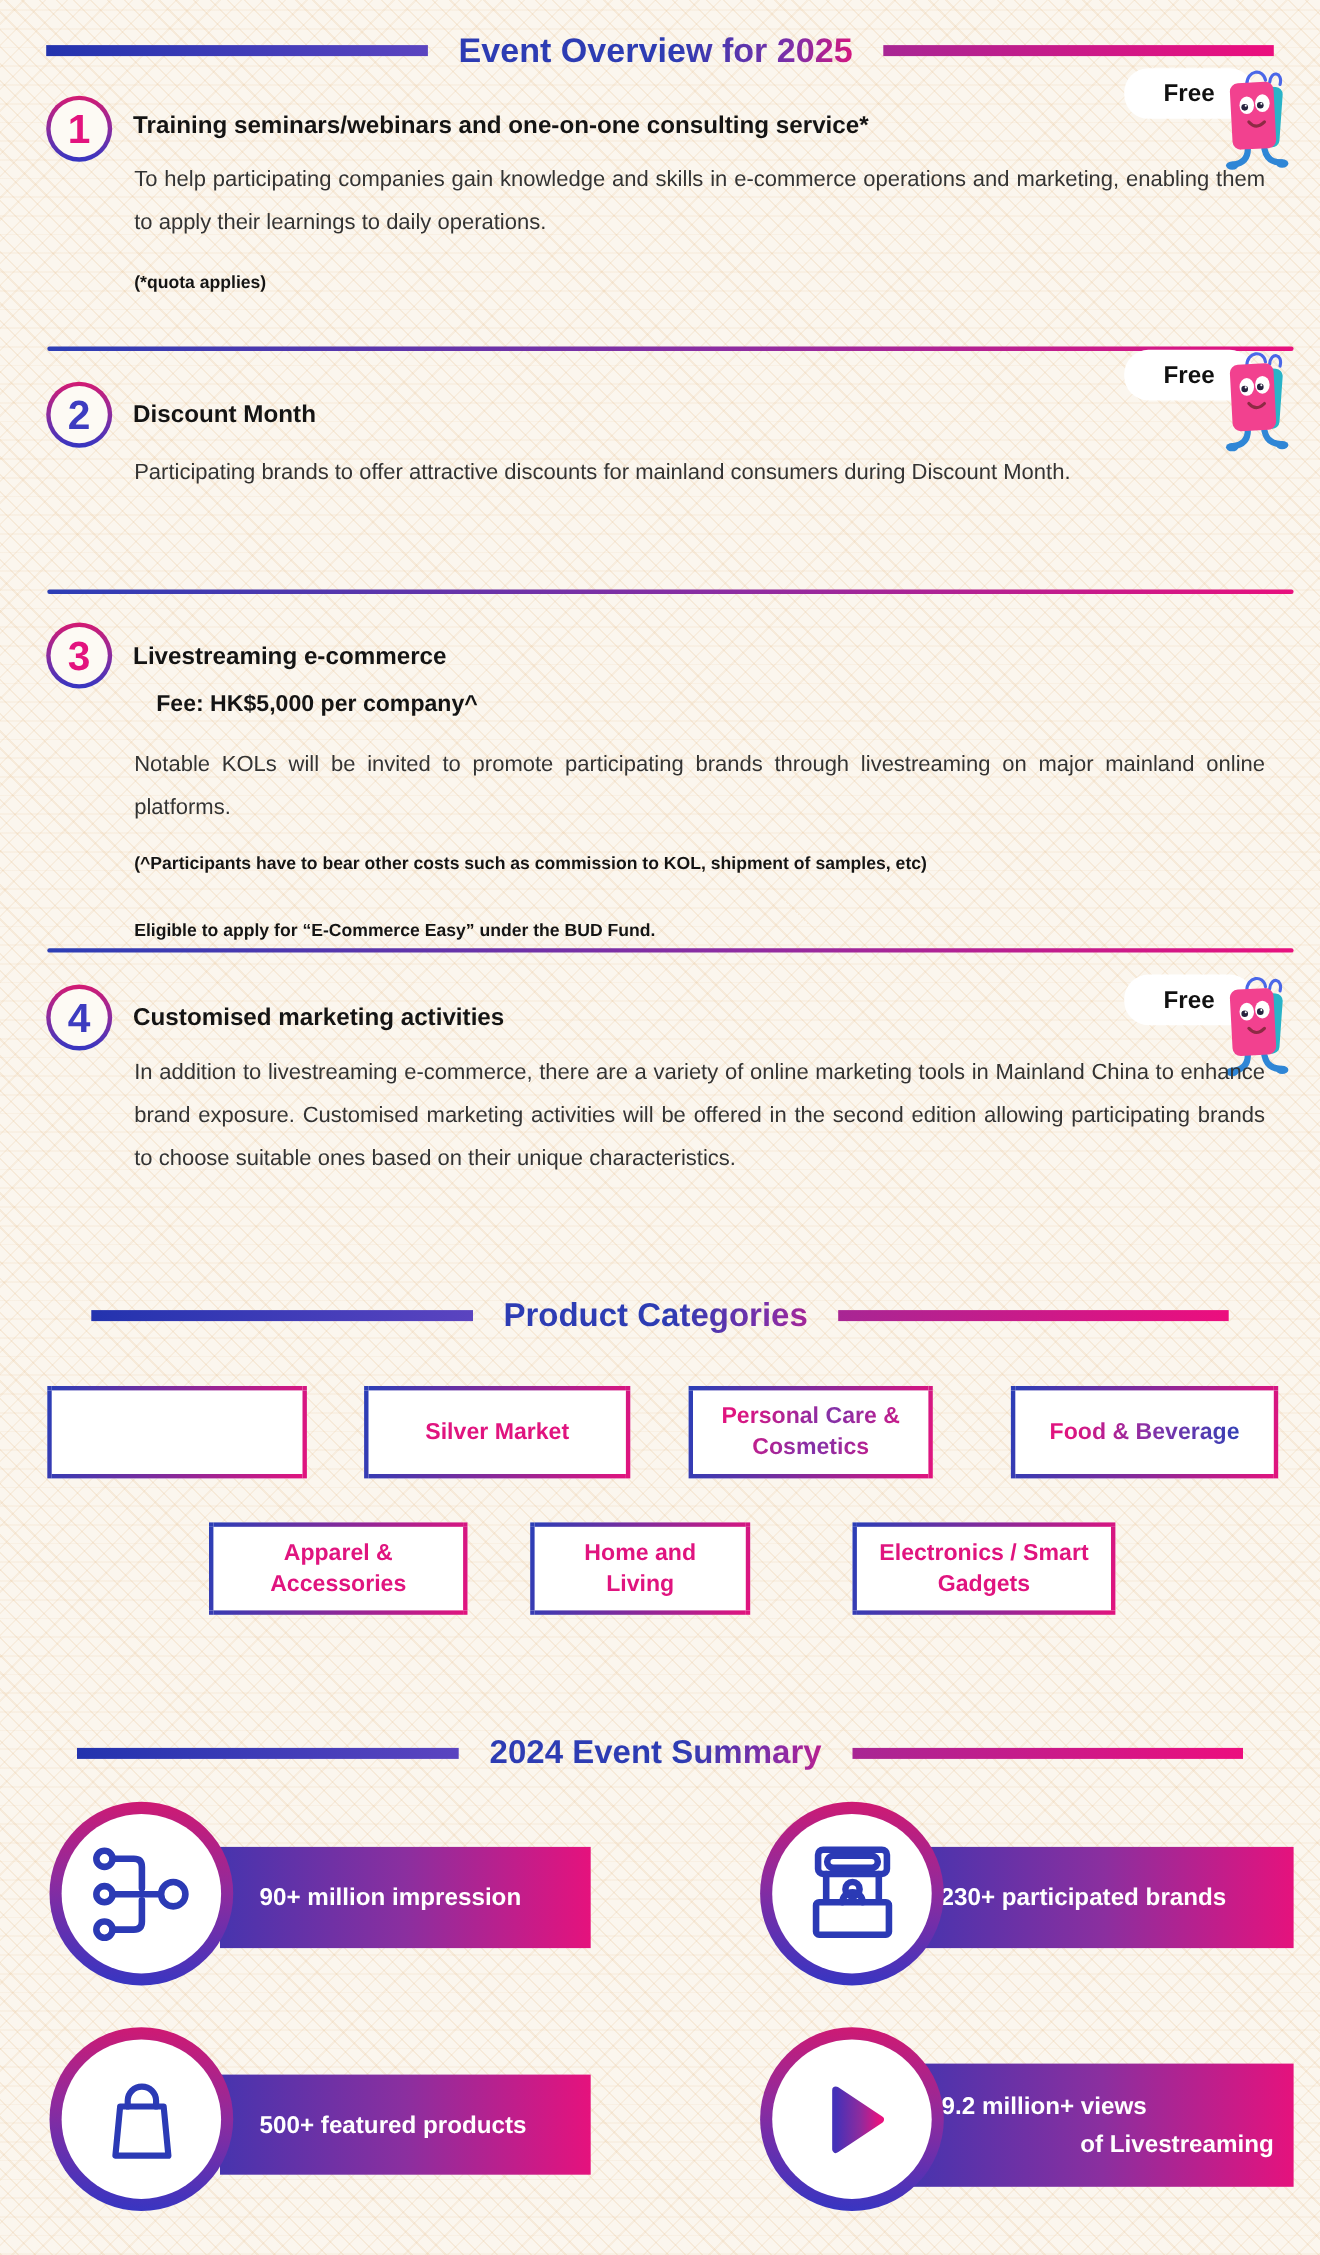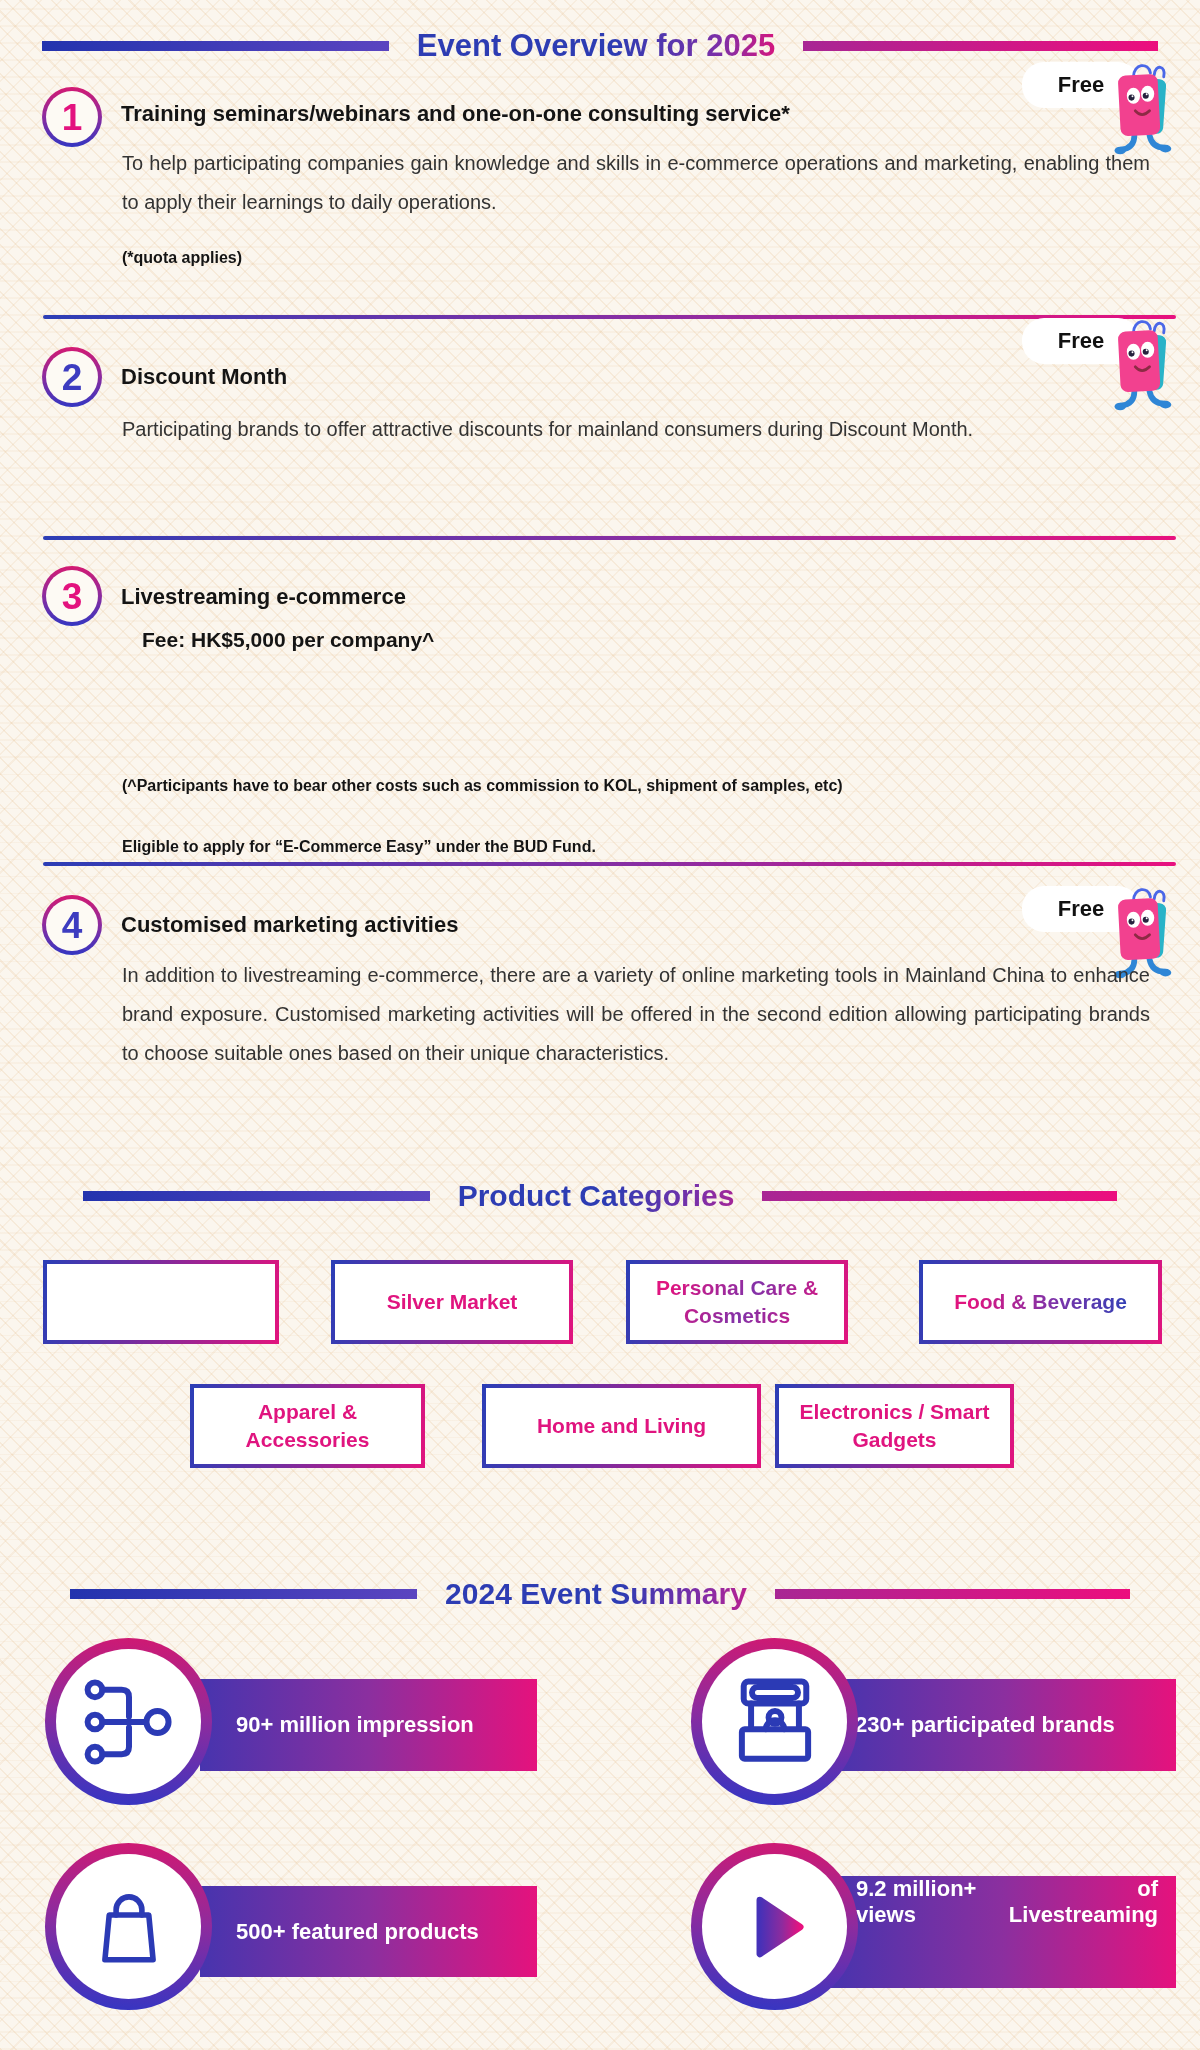--- a/index.html
+++ b/index.html
@@ -52,21 +52,21 @@
   .cat-pp{color:#c02390;background-image:linear-gradient(120deg,#e0147f 15%,#8232a8 55%,#e0147f 95%);}
   .cat-pb{color:#7a2fa8;background-image:linear-gradient(90deg,#e0147f 10%,#8232a8 55%,#3340b5 100%);}
   
   .stat-circle{position:absolute;width:167px;height:167px;border-radius:50%;z-index:2;
     background:linear-gradient(185deg,#d4186f,#8e2b9e 46%,#3136c4);}
   .stat-circle::before{content:"";position:absolute;inset:11px;background:#fff;border-radius:50%;}
   .stat-circle svg{position:absolute;inset:0;margin:auto;}
   .stat-bar{position:absolute;z-index:1;background:linear-gradient(90deg,#4734ae,#8b2f9f 50%,#e5127d);
     color:#fff;font-weight:bold;font-size:22px;display:flex;align-items:center;}
   .stat-bar .pad{padding-left:36px;}
-  .stat-bar.two-line{flex-direction:row;justify-content:center;gap:8px;align-items:stretch;}
+  .stat-bar.two-line{flex-direction:column;justify-content:center;gap:8px;align-items:stretch;}
   .stat-bar.two-line .l1{margin-left:28px;text-align:left;}
   .stat-bar.two-line .l2{margin-right:18px;text-align:right;}
   .icon-stroke{fill:none;stroke:#2b3ab5;stroke-width:6.5;stroke-linecap:round;stroke-linejoin:round;}
 </style>
 </head>
 <body>
 
 <div class="page">
 
   <div class="hrow" style="top:18px;">
@@ -134,20 +134,21 @@
   </div>
   <div class="sec-body" style="top:410px;">Participating brands to offer attractive discounts for mainland consumers during Discount Month.</div>
 
   <div class="divider" style="top:536px;"></div>
 
   <div class="numcircle num-pink" style="top:566px;">
       <span>3</span>
     </div>
   <div class="sec-title" style="top:584px;">Livestreaming e-commerce</div>
   <div class="sec-fee" style="top:628px;margin-left:21px;">Fee: HK$5,000 per company^</div>
+  <div class="sec-body" style="top:676px;">Notable KOLs will be invited to promote participating brands through livestreaming on major mainland online platforms.</div>
   <div class="sec-note" style="top:777px;">(^Participants have to bear other costs such as commission to KOL, shipment of samples, etc)</div>
   <div class="sec-note" style="top:838px;">Eligible to apply for “E-Commerce Easy” under the BUD Fund.</div>
 
   <div class="divider" style="top:862px;"></div>
 
   <div class="numcircle num-blue" style="top:895px;">
       <span>4</span>
     </div>
   <div class="sec-title" style="top:912px;">Customised marketing activities</div>
   <div class="free-group" style="top:880px;">
@@ -188,21 +189,21 @@
     </div>
   <div class="cat" style="left:626px;top:1260px;width:222px;">
       <span class="gtext cat-pp">Personal Care &amp; Cosmetics</span>
     </div>
   <div class="cat" style="left:919px;top:1260px;width:243px;">
       <span class="gtext cat-pb">Food &amp; Beverage</span>
     </div>
   <div class="cat" style="left:190px;top:1384px;width:235px;">
       <span class="cat-pink">Apparel &amp; Accessories</span>
     </div>
-  <div class="cat" style="left:482px;top:1384px;width:279px;">
+  <div class="cat" style="left:482px;top:1384px;width:200px;">
       <span class="cat-pink">Home and Living</span>
     </div>
   <div class="cat" style="left:775px;top:1384px;width:239px;">
       <span class="cat-pink">Electronics / Smart Gadgets</span>
     </div>
 
   <div class="hrow" style="top:1566px;">
     <div class="hbar left"></div>
     <h2 class="htitle small gtext" style="margin:0;background-image:linear-gradient(90deg,#2d3cb3 0%,#2d3cb3 58%,#8c2ba5 88%,#b82090 100%);">2024 Event Summary</h2>
     <div class="hbar right"></div>

